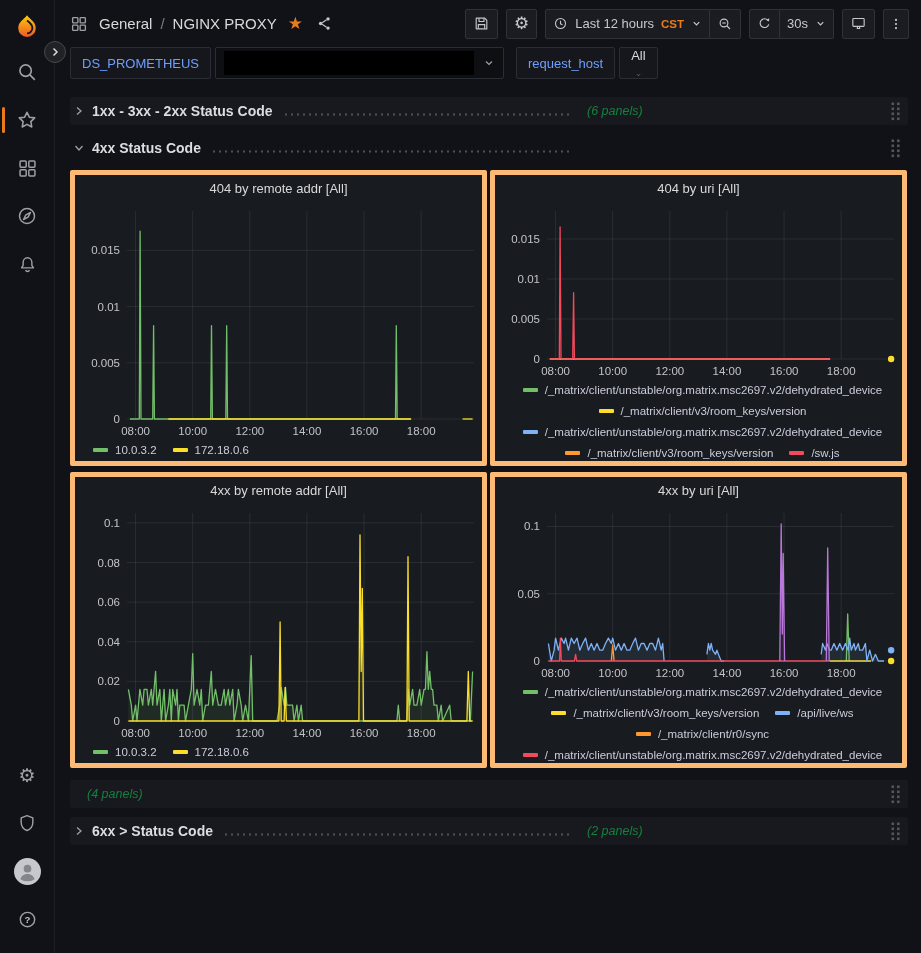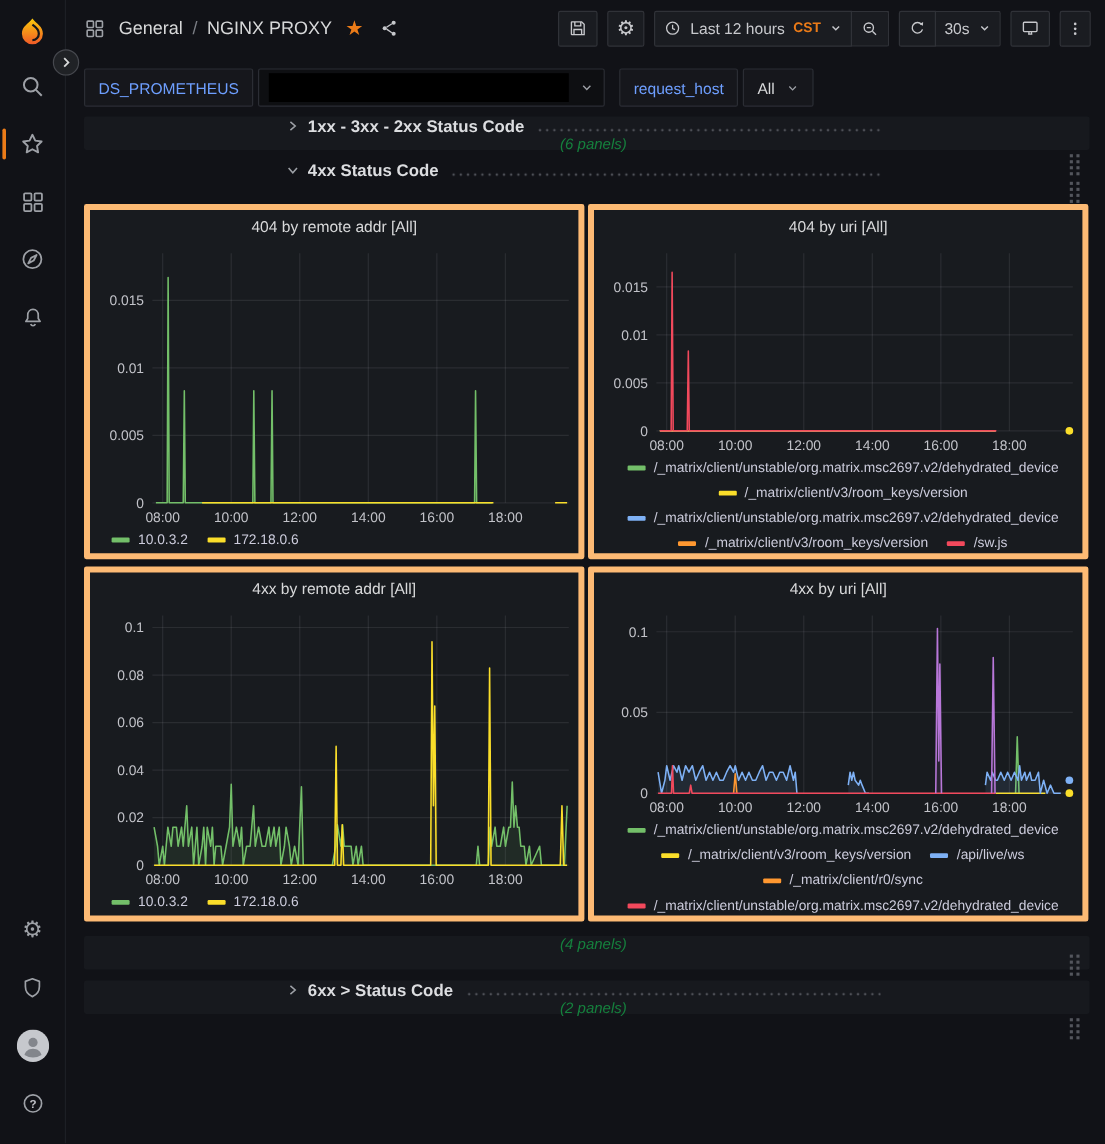--- a/index.html
+++ b/index.html
@@ -39,34 +39,34 @@
     display:flex; align-items:center; justify-content:center; color:#c7c8cc; padding:0 7px;
     cursor:pointer; margin-left:8px; gap:7px; font-size:13px; }
   .btn-group { display:flex; margin-left:8px;align-items:center; }
   .btn-group .tool-btn { margin-left:0; }
   .btn-group .tool-btn + .tool-btn { border-left:0; border-top-left-radius:0; border-bottom-left-radius:0; }
   .btn-group .tool-btn:first-child { border-top-right-radius:0; border-bottom-right-radius:0; }
   .tz { color:#eb7b18; font-weight:700; font-size:11.5px; }
   .kebab-btn { padding:0 4px; min-width:26px; }
 
   
-  .submenu { height:42px; flex:0 0 42px; display:flex; align-items:flex-end; padding:0 15px; }
+  .submenu { height:42px; flex:0 0 42px; display:flex; align-items:flex-start; padding:0 15px; }
   .var-label { height:32px; display:flex; align-items:center; padding:0 11px; background:#16171c;
     border:1px solid #2b2d34; border-radius:2px; color:#6e9fff; font-weight:500; }
   .var-select { height:32px; width:289px; display:flex; align-items:center; background:#0e0f12;
     border:1px solid #2b2d34; border-radius:2px; padding:0 8px; margin-left:4px; cursor:pointer; color:#9da0a6; }
   .redacted { height:24px; flex:1; background:#000; margin-right:9px; }
   .var-value { height:32px; display:flex; align-items:center; gap:9px; padding:0 11px; margin-left:4px;
-    background:#16171c; border:1px solid #2b2d34; border-radius:2px; color:#d8d9da; cursor:pointer; }
+    background:#16171c; border:1px solid #2b2d34; border-radius:2px; color:#d8d9da; cursor:pointer;flex-direction:column; }
   .gap12 { width:12px; }
 
   
   .dashboard { flex:1; padding:8px 13px 0 15px; overflow:hidden; }
   .row-header { height:28px; display:flex; align-items:center; margin-bottom:9px; padding:0 6px 0 3px;
-    border-radius:2px; cursor:pointer;flex-direction:column; }
+    border-radius:2px; cursor:pointer; }
   .row-header.collapsed { background:#17191e; }
   .row-header.expanded { margin-bottom:8px; }
   .row-left { display:flex; align-items:baseline; width:500px; }
   .row-chevron { color:#9da0a6; margin-right:7px; display:flex; align-self:center; }
   .row-title { font-weight:700; font-size:14px; color:#dcdde0; white-space:nowrap; }
   .row-dots { flex:1; margin:0 4px 3px 10px; height:3px;
     background-image:radial-gradient(circle,#4e5057 1px,transparent 1.25px);
     background-size:6px 3px; background-repeat:repeat-x; background-position:left bottom; }
   .row-count { font-style:italic; color:#15803d; font-size:12.5px; margin-left:14px; white-space:nowrap; }
   .drag-handle { margin-left:auto; display:flex; cursor:grab; }

